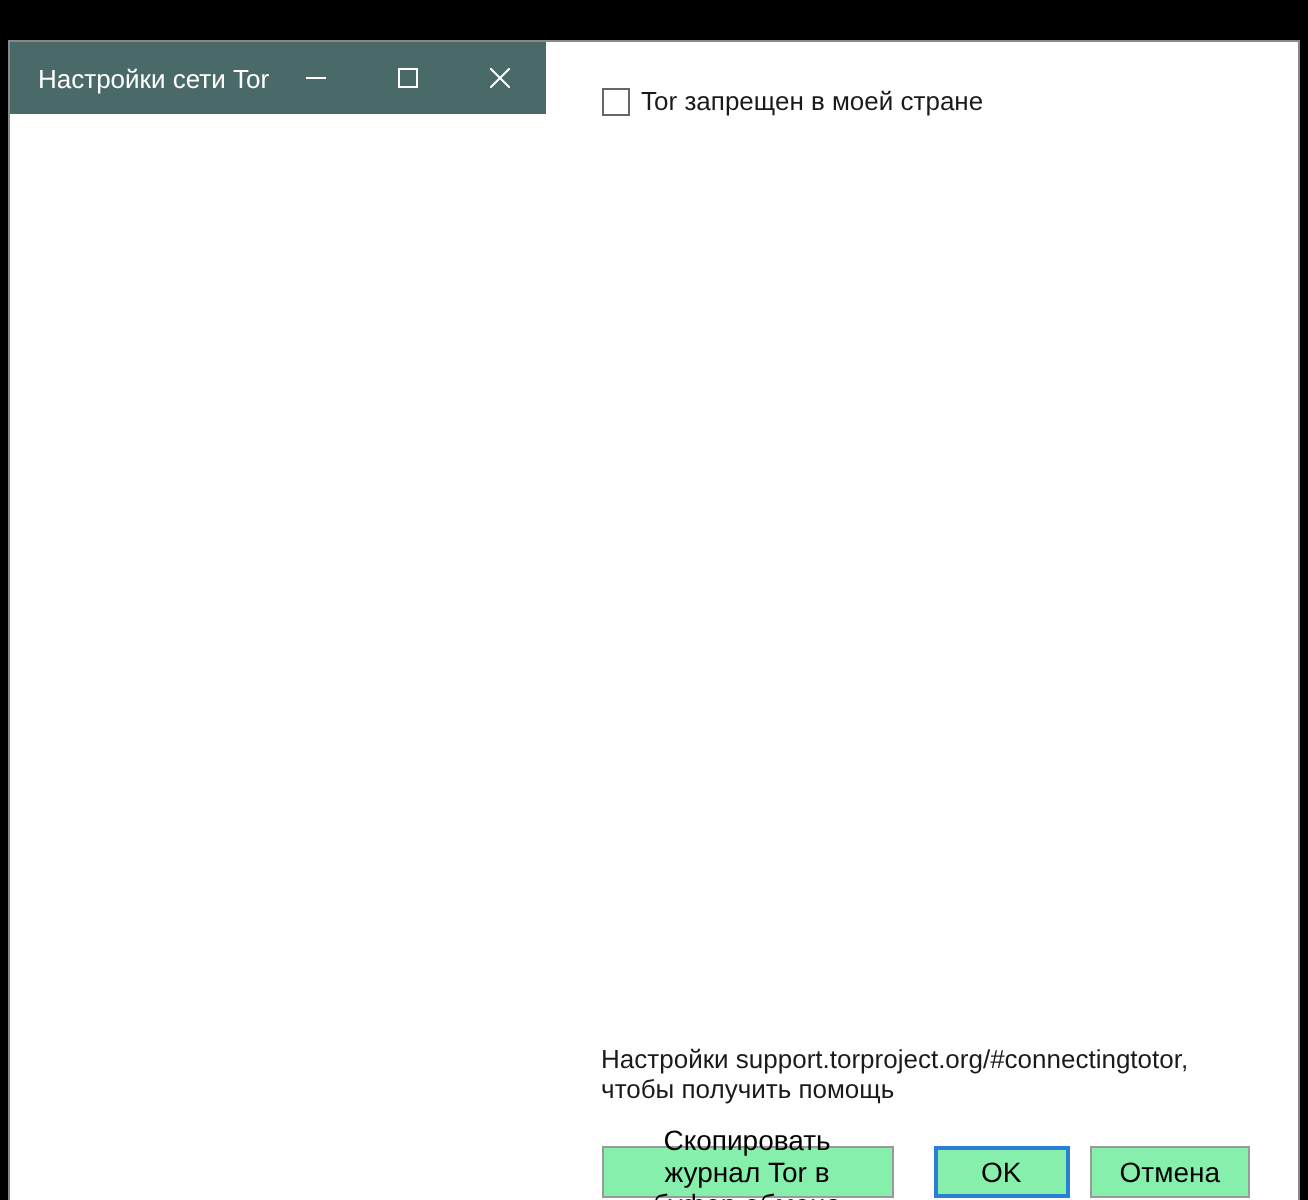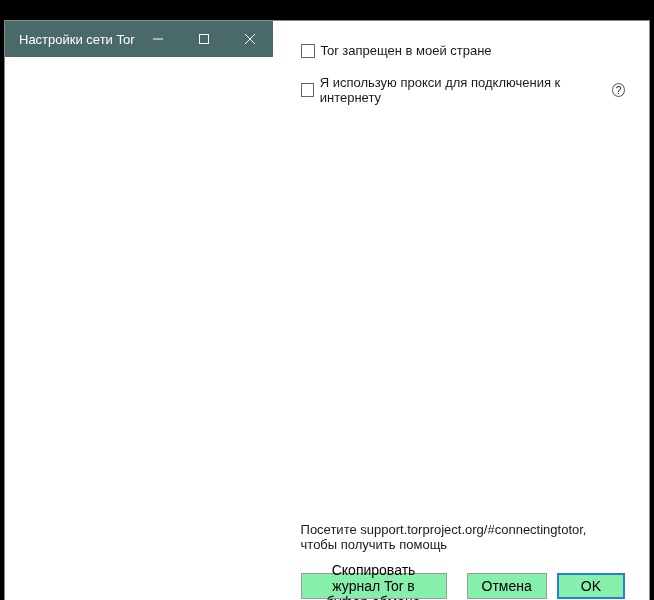--- a/index.html
+++ b/index.html
@@ -174,33 +174,28 @@
     </div>
   </div>
 
   <div class="body">
 
     <div class="check-row">
       <span class="checkbox"></span>
       <span>Tor запрещен в моей стране</span>
     </div>
 
-    <div class="check-row">
-      <span class="checkbox"></span>
-      <span>Я использую прокси для подключения к интернету</span>
-      <span class="helpicon">?</span>
-    </div>
 
 
     <div class="spacer"></div>
 
-    <div class="footer-text">Посетите support.torproject.org/#connectingtotor, чтобы получить помощь</div>
+    <div class="footer-text">Настройки support.torproject.org/#connectingtotor, чтобы получить помощь</div>
 
     <div class="footer-buttons">
       <button class="btn">Скопировать журнал Tor в буфер обмена</button>
       <div class="grow"></div>
+      <button class="btn primary">OK</button>
       <button class="btn">Отмена</button>
-      <button class="btn primary">OK</button>
     </div>
 
   </div>
 
 </div>
 
 </body></html>

